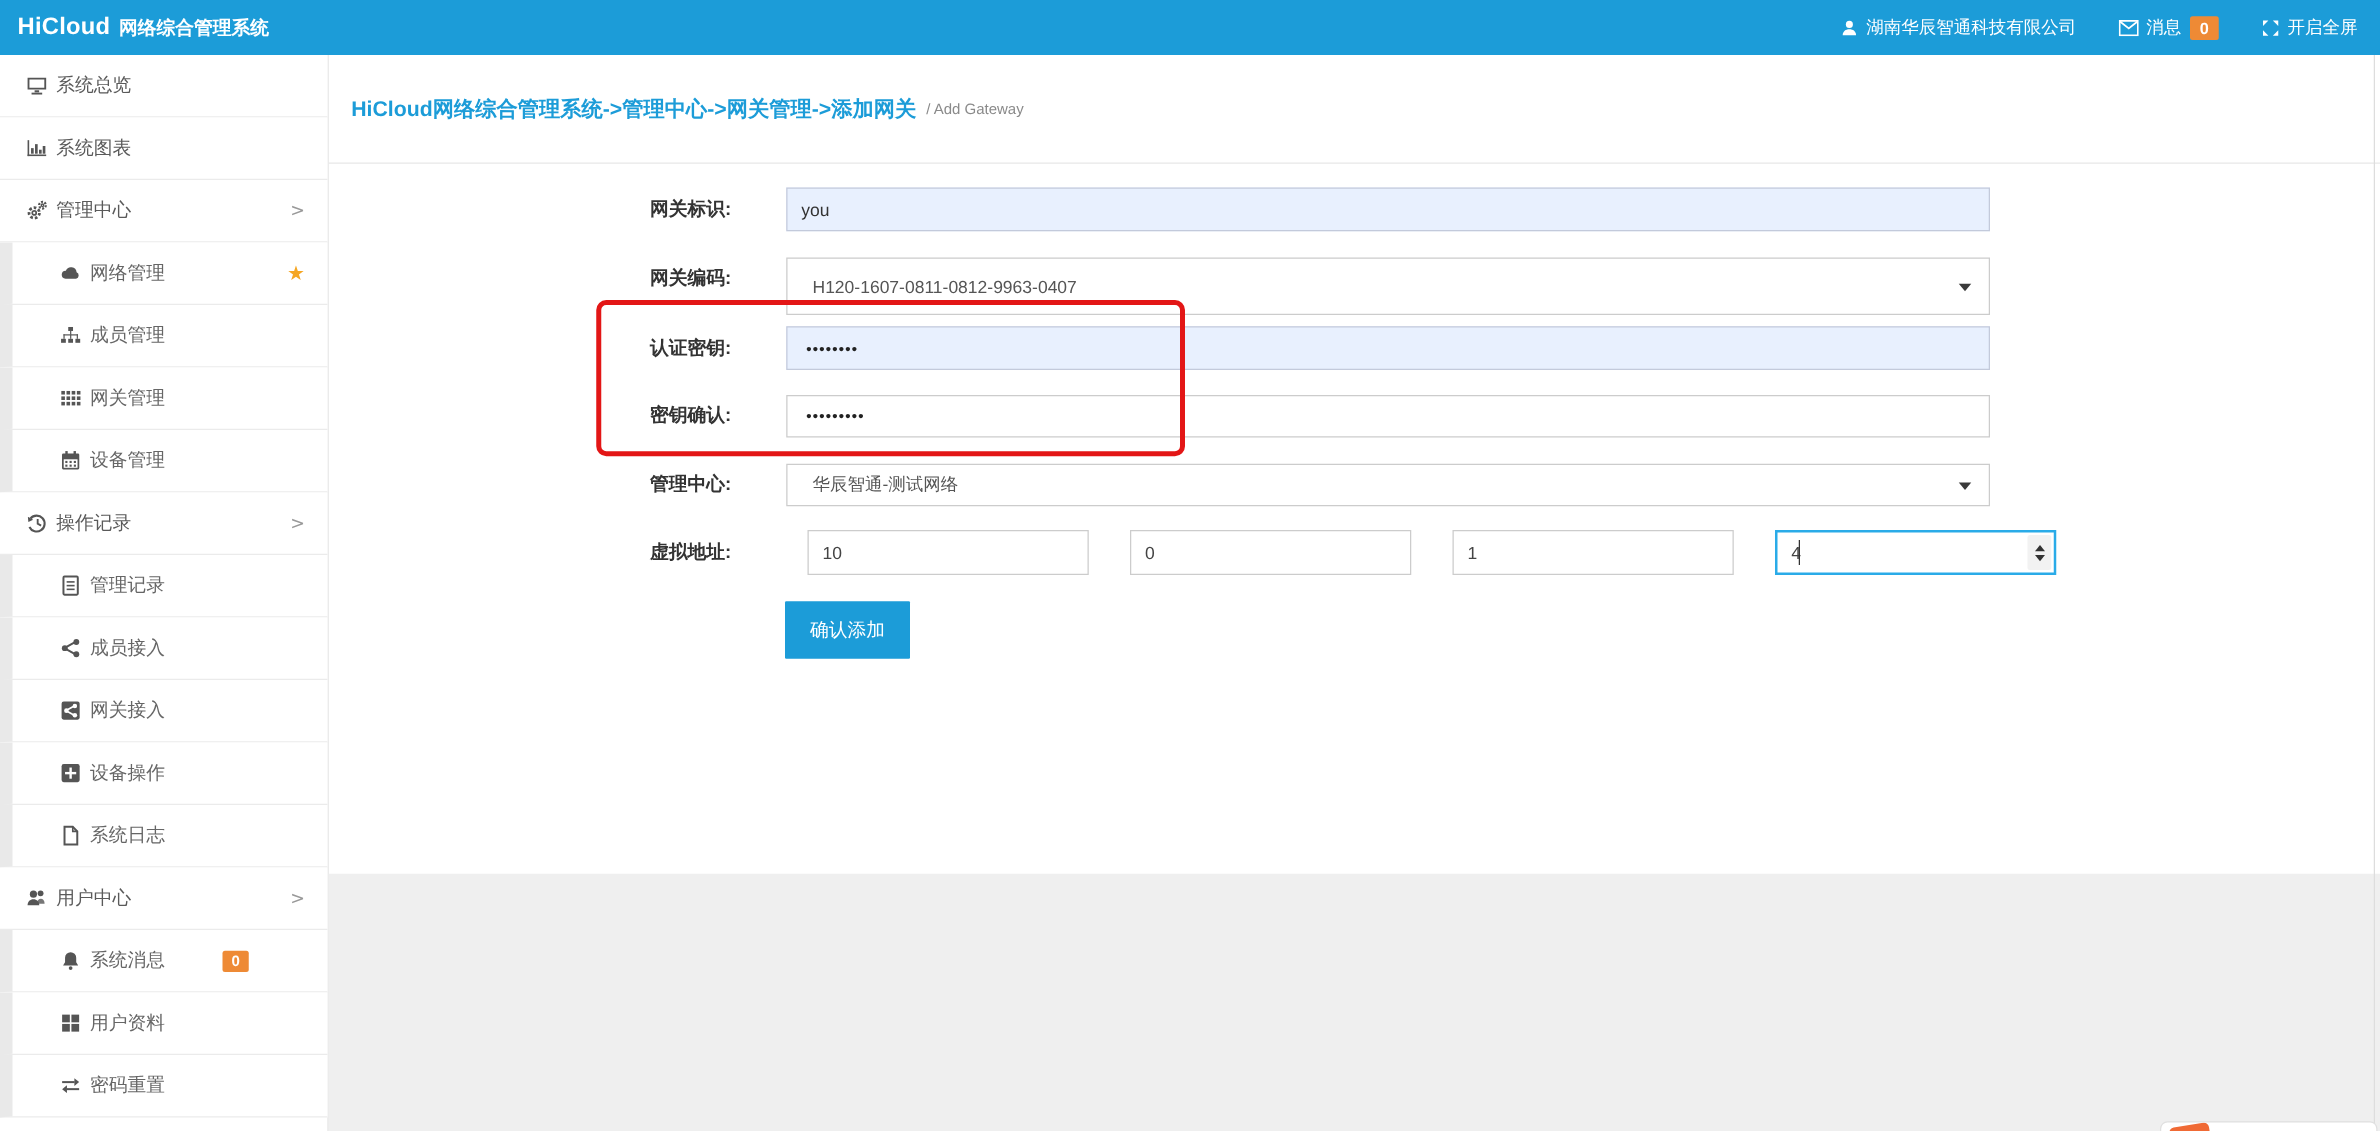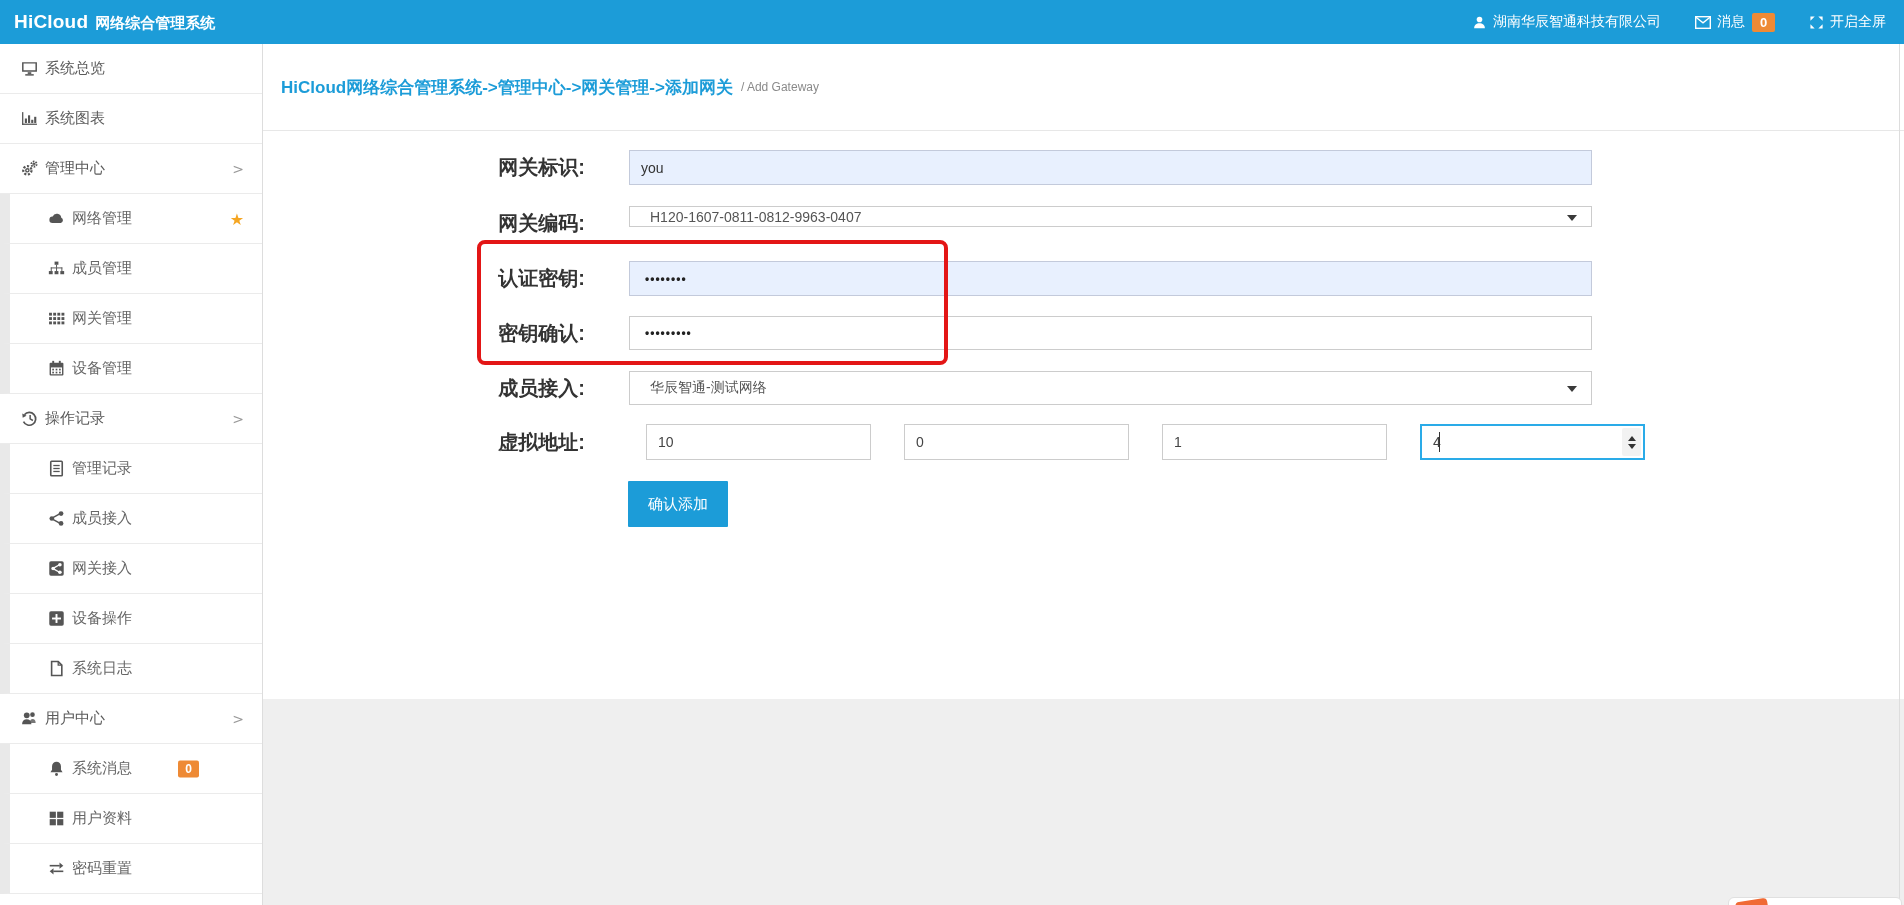--- a/index.html
+++ b/index.html
@@ -36,21 +36,21 @@
   .content{position:absolute;left:263px;top:44px;right:0;bottom:0;background:#fff;}
   .crumb-bar{position:absolute;left:0;top:0;right:0;height:86px;display:flex;align-items:center;padding-left:18px;}
   .crumb-path{color:#1c9cd8;font-size:17px;font-weight:bold;white-space:nowrap;}
   .crumb-sub{color:#8a8a8a;font-size:12px;margin-left:8px;white-space:nowrap;}
   .crumb-divider{position:absolute;left:0;top:86px;right:0;height:1px;background:#e7e7e7;}
   .gray-area{position:absolute;left:0;top:655px;right:0;bottom:0;background:#efefef;}
 
   
   .gw-form{position:absolute;left:157px;top:106px;width:1240px;}
   .form-row{position:absolute;left:0;display:flex;}
-  .f-label{width:165px;text-align:right;font-size:20px;font-weight:bold;color:#333;white-space:nowrap;flex:none;}
+  .f-label{width:165px;text-align:right;font-size:15px;font-weight:bold;color:#333;white-space:nowrap;flex:none;}
   .field{box-sizing:border-box;background:#fff;border:1px solid #ccc;font-size:14px;color:#333;margin-left:44px;}
   .field.wide{width:963px;}
   .autofill{background:#e8f0fe;border-color:#c3cadb;}
   .txt-input{outline:none;padding:4px 11px;font-family:inherit;}
   .pwd{font-weight:bold;letter-spacing:1px;padding:0 15px;display:flex;align-items:center;font-size:12px;color:#222;}
   .selectbox{position:relative;padding-left:20px;display:flex;align-items:center;color:#555;cursor:pointer;}
   .caret{position:absolute;right:14px;top:50%;margin-top:-2px;width:0;height:0;
          border-left:5px solid transparent;border-right:5px solid transparent;border-top:6px solid #3a3a3a;}
   .octets{display:flex;margin-left:61px;}
   .octet-wrap{position:relative;width:225px;height:36px;margin-right:33px;flex:none;}
@@ -360,42 +360,42 @@
 
     <div class="gw-form">
 
       <div class="form-row" style="top:0;">
         <div class="f-label" style="line-height:35px;">网关标识:</div>
         <input class="field wide autofill txt-input" style="height: 35px;" type="text" value="you">
       </div>
 
       <div class="form-row" style="top:56px;">
         <div class="f-label" style="line-height:34px;">网关编码:</div>
-        <div class="field wide selectbox" style="height:21px;">
+        <div class="field wide selectbox" style="height:46px;">
           <span>H120-1607-0811-0812-9963-0407</span>
           <span class="caret"></span>
         </div>
       </div>
 
       <div class="form-row" style="top:111px;">
         <div class="f-label" style="line-height:35px;">认证密钥:</div>
         <div class="field wide autofill pwd" style="height:35px;">
           <span>••••••••</span>
         </div>
       </div>
 
       <div class="form-row" style="top:166px;">
         <div class="f-label" style="line-height:34px;">密钥确认:</div>
         <div class="field wide pwd" style="height:34px;">
           <span>•••••••••</span>
         </div>
       </div>
 
       <div class="form-row" style="top:221px;">
-        <div class="f-label" style="line-height:34px;">成员接入:</div>
+        <div class="f-label" style="line-height:34px;">管理中心:</div>
         <div class="field wide selectbox" style="height:34px;">
           <span>华辰智通-测试网络</span>
           <span class="caret"></span>
         </div>
       </div>
 
       <div class="form-row" style="top:274px;">
         <div class="f-label" style="line-height:36px;">虚拟地址:</div>
         <div class="octets">
           <div class="octet-wrap">

